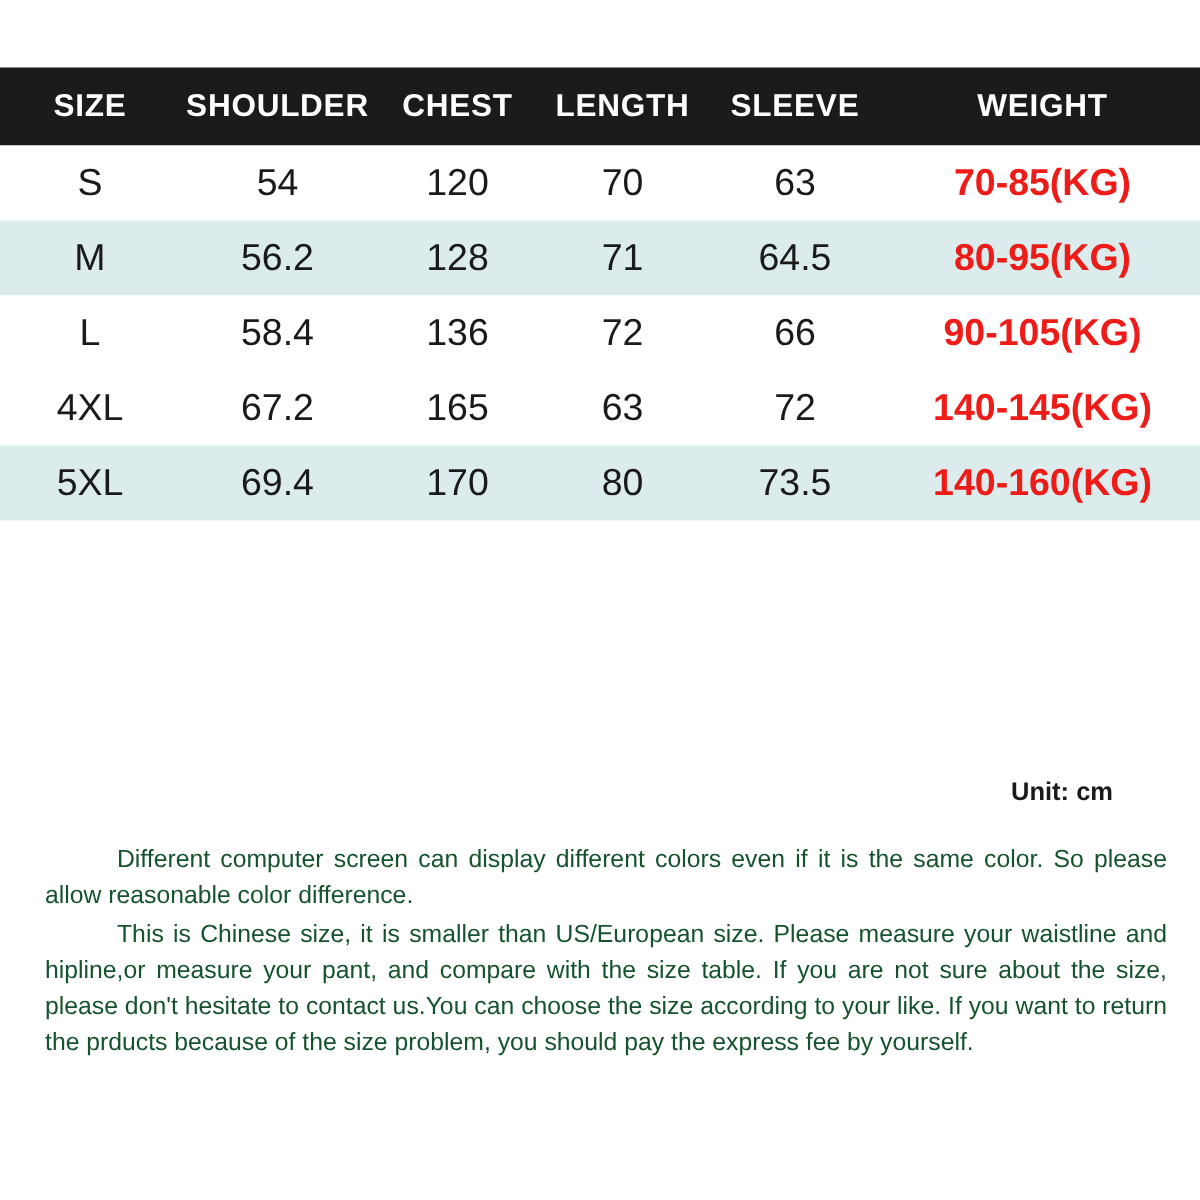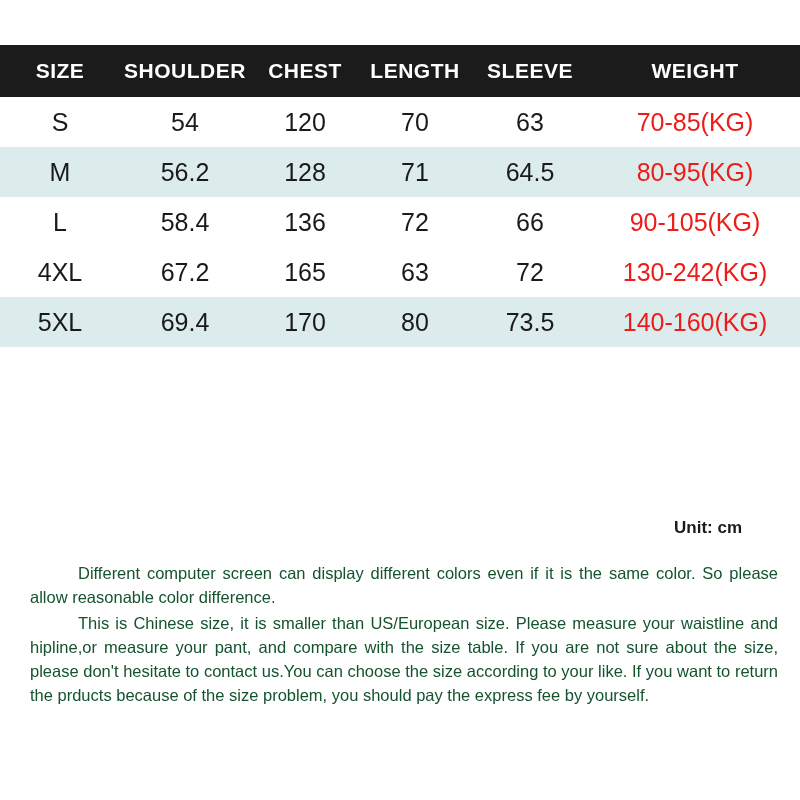--- a/index.html
+++ b/index.html
@@ -54,21 +54,21 @@
     font-size: 25px;
     text-align: center;
     vertical-align: middle;
     padding: 0;
     color: #1a1a1a;
   }
   tbody tr.odd  { background: #ffffff; }
   tbody tr.even { background: #dcecec; }
   tbody td.weight {
     color: #ee1c18;
-    font-weight: normal;
+    font-weight: bold;
     font-size: 25px;
   }
   .unit {
     position: absolute;
     right: 58px;
     top: 518px;
     font-size: 17px;
     color: #1a1a1a;
     font-weight: bold;
   }
@@ -136,21 +136,21 @@
           <td>72</td>
           <td>66</td>
           <td class="weight">90-105(KG)</td>
         </tr>
         <tr class="odd">
           <td>4XL</td>
           <td>67.2</td>
           <td>165</td>
           <td>63</td>
           <td>72</td>
-          <td class="weight">130-242(KG)</td>
+          <td class="weight">140-145(KG)</td>
         </tr>
         <tr class="even">
           <td>5XL</td>
           <td>69.4</td>
           <td>170</td>
           <td>80</td>
           <td>73.5</td>
           <td class="weight">140-160(KG)</td>
         </tr>
       </tbody>

